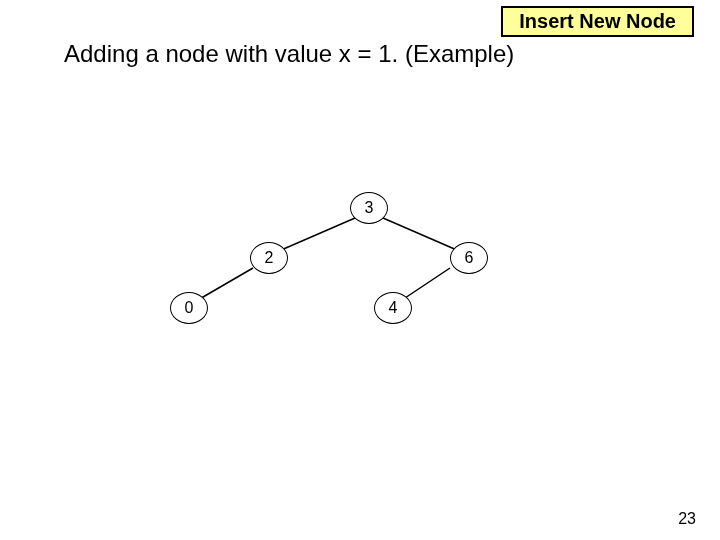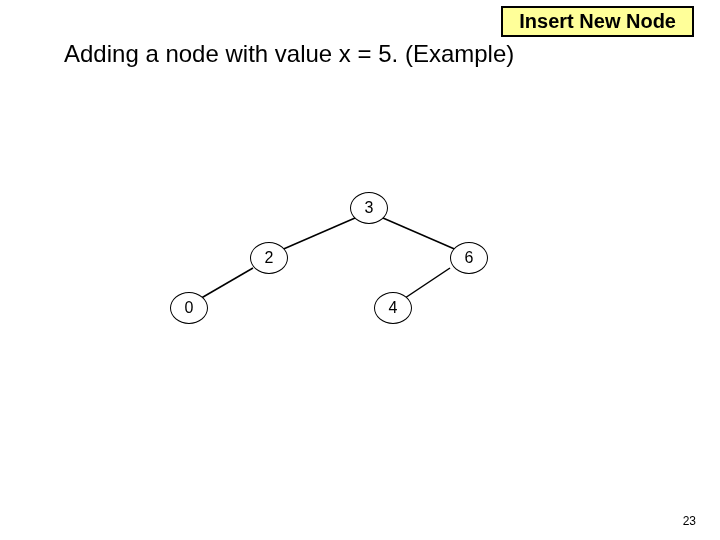--- a/index.html
+++ b/index.html
@@ -55,32 +55,32 @@
     left: 0;
     top: 0;
     width: 720px;
     height: 540px;
   }
   .page-num {
     position: absolute;
     bottom: 12px;
     right: 24px;
     font-family: Arial, Helvetica, sans-serif;
-    font-size: 12px;
+    font-size: 16px;
   }
 </style>
 </head>
 <body>
 
 <div class="title-box">
   <span>Insert New Node</span>
 </div>
 
 <div class="heading">
-  <span>Adding a node with value x = 5. (Example)</span>
+  <span>Adding a node with value x = 1. (Example)</span>
 </div>
 
 <div class="tree">
   <svg class="edges">
     <line x1="355" y1="218" x2="272" y2="254" stroke="#000" stroke-width="1.5"></line>
     <line x1="383" y1="218" x2="466" y2="254" stroke="#000" stroke-width="1.5"></line>
     <line x1="253" y1="268" x2="191" y2="304" stroke="#000" stroke-width="1.5"></line>
     <line x1="450" y1="268" x2="396" y2="304" stroke="#000" stroke-width="1.5"></line>
   </svg>
 

